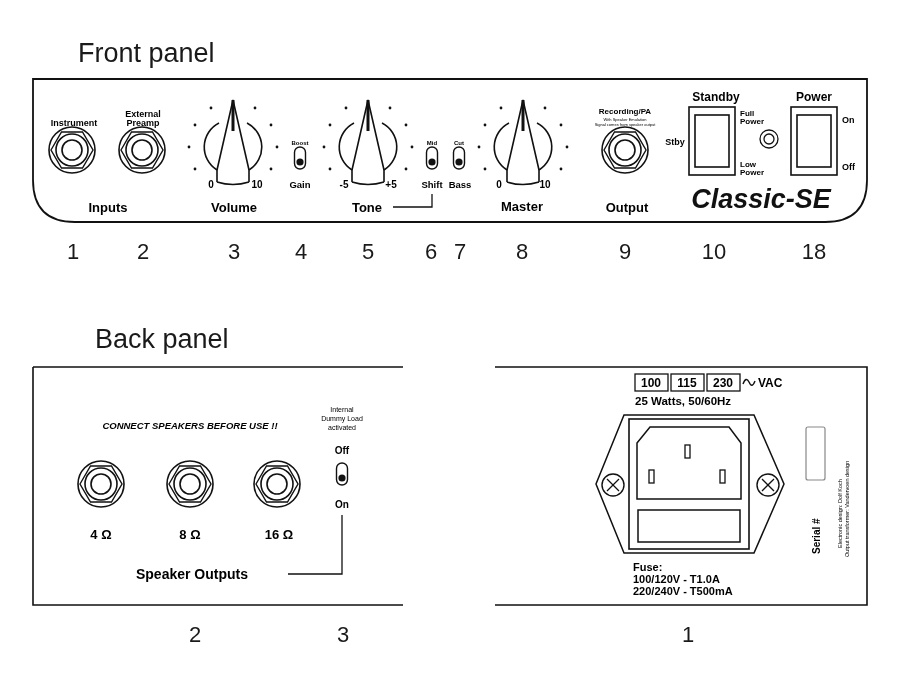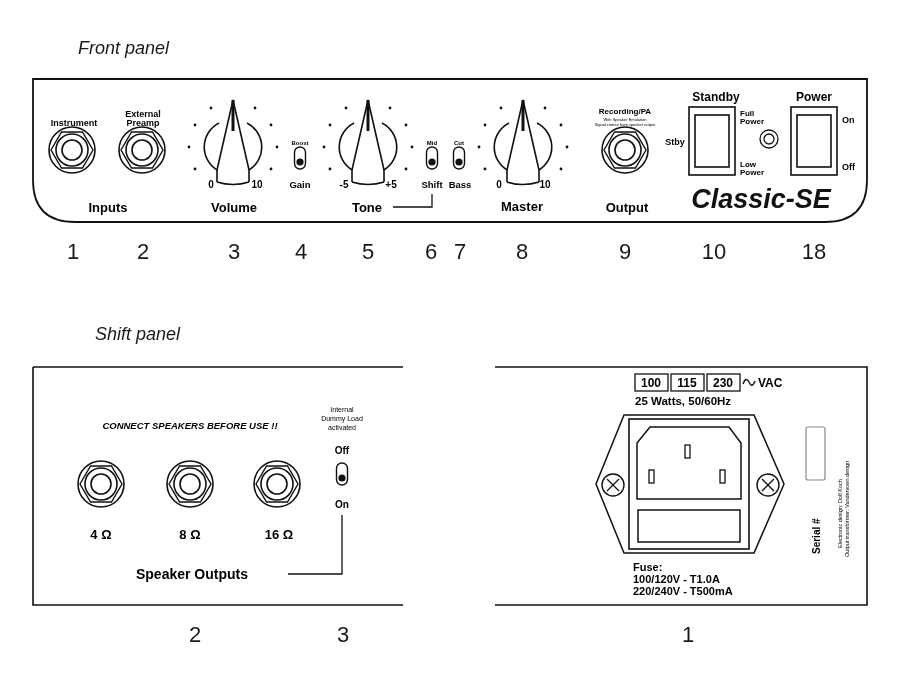--- a/index.html
+++ b/index.html
@@ -1,26 +1,26 @@
 <!DOCTYPE html>
 <html><head>
 <meta charset="utf-8">
 <style>
   html, body { margin:0; padding:0; background:#ffffff; }
   body { width:900px; height:675px; position:relative; overflow:hidden; font-family:"Liberation Sans", sans-serif; color:#111; }
   .abs { position:absolute; }
-  .section-title { font-size:18px; color:#1a1a1a;font-style:italic; }
+  .section-title { font-size:27px; color:#1a1a1a; }
   .num { font-size:22px; color:#1a1a1a; width:40px; text-align:center; }
   svg text { font-family:"Liberation Sans", sans-serif; }
 </style>
 </head>
 <body>
 
 <div class="abs section-title" style="left:78px; top:38px;">Front panel</div>
-<div class="abs section-title" style="left:95px; top:324px;">Shift panel</div>
+<div class="abs section-title" style="left:95px; top:324px;">Back panel</div>
 
 <svg class="abs" style="left:0; top:0;" width="900" height="675">
   <defs>
     <g id="jack">
       <circle r="23" fill="none" stroke="#111" stroke-width="1.6"></circle>
       <polygon points="-21,0 -10.5,-18 10.5,-18 21,0 10.5,18 -10.5,18" fill="none" stroke="#111" stroke-width="1.4"></polygon>
       <circle r="16" fill="none" stroke="#111" stroke-width="1.6"></circle>
       <circle r="10" fill="none" stroke="#111" stroke-width="1.6"></circle>
     </g>
     <g id="knob">

